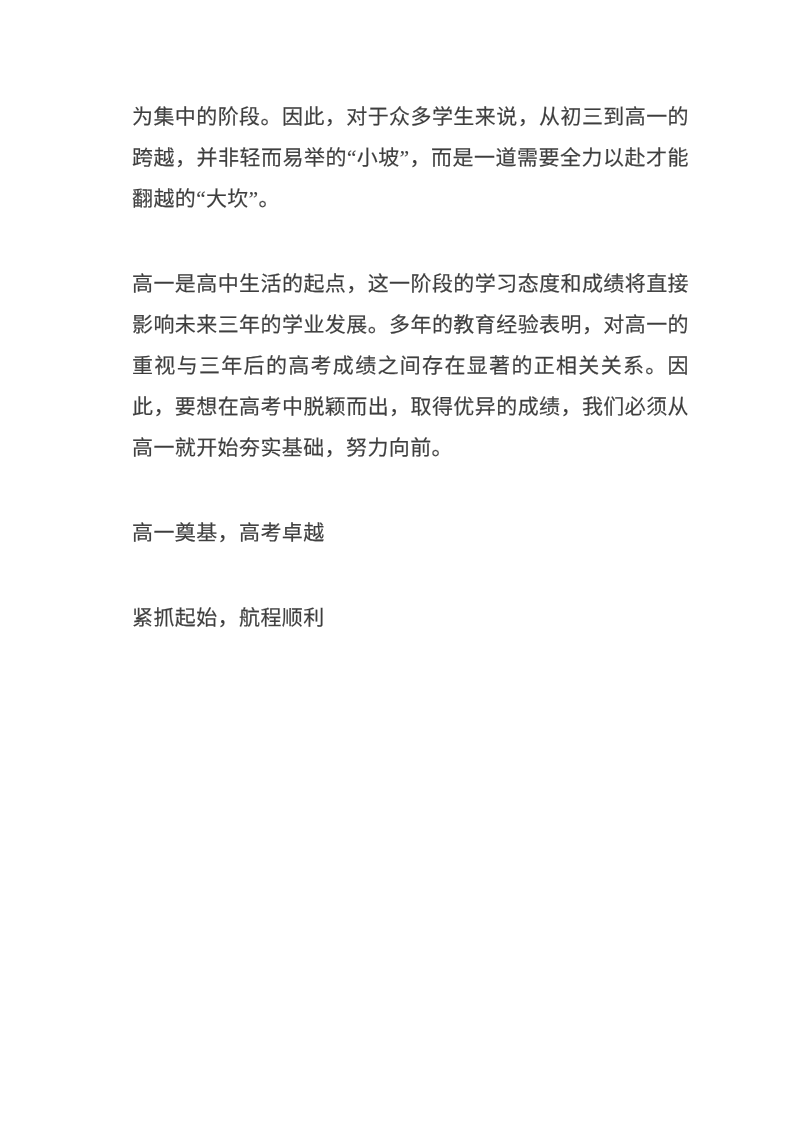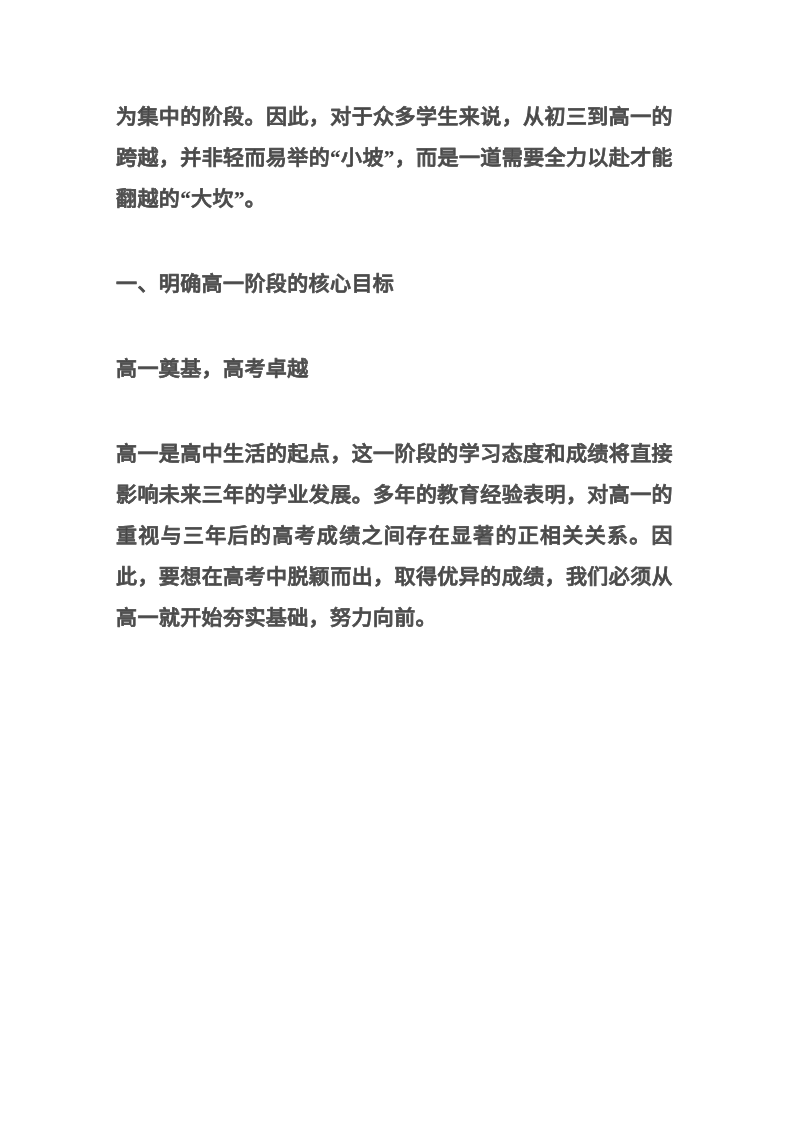--- a/index.html
+++ b/index.html
@@ -10,24 +10,23 @@
   .page {
     position: relative;
     width: 793px;
     height: 1122px;
     background: #ffffff;
     overflow: hidden;
     font-family: "Liberation Serif", serif;
   }
   .content {
     position: absolute;
-    left: 116px;
+    left: 132px;
     top: 97px;
     width: 557px;
-    font-weight: bold;
   }
   .block {
     font-size: 21px;
     line-height: 41px;
     letter-spacing: 0.4px;
     color: #3d3d3d;
     margin: 0 0 44px 0;
     text-align: justify;
     text-justify: inter-character;
     -webkit-text-stroke: 0.2px #5a5a5a;
@@ -38,17 +37,17 @@
   .block:last-child {
     margin-bottom: 0;
   }
 </style>
 </head>
 <body>
 
 <div class="page">
   <div class="content">
     <div class="block paragraph">为集中的阶段。因此，对于众多学生来说，从初三到高一的跨越，并非轻而易举的“小坡”，而是一道需要全力以赴才能翻越的“大坎”。</div>
-    <div class="block heading">一、明确高一阶段的核心目标</div>
+    <div class="block paragraph">高一是高中生活的起点，这一阶段的学习态度和成绩将直接影响未来三年的学业发展。多年的教育经验表明，对高一的重视与三年后的高考成绩之间存在显著的正相关关系。因此，要想在高考中脱颖而出，取得优异的成绩，我们必须从高一就开始夯实基础，努力向前。</div>
     <div class="block heading">高一奠基，高考卓越</div>
-    <div class="block paragraph">高一是高中生活的起点，这一阶段的学习态度和成绩将直接影响未来三年的学业发展。多年的教育经验表明，对高一的重视与三年后的高考成绩之间存在显著的正相关关系。因此，要想在高考中脱颖而出，取得优异的成绩，我们必须从高一就开始夯实基础，努力向前。</div>
+    <div class="block heading">紧抓起始，航程顺利</div>
   </div>
 </div>
 
 </body></html>

